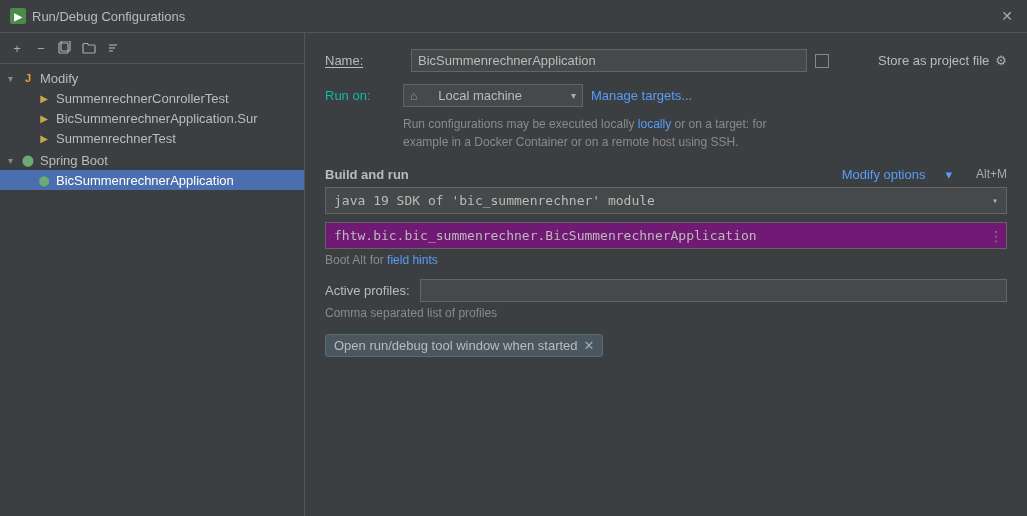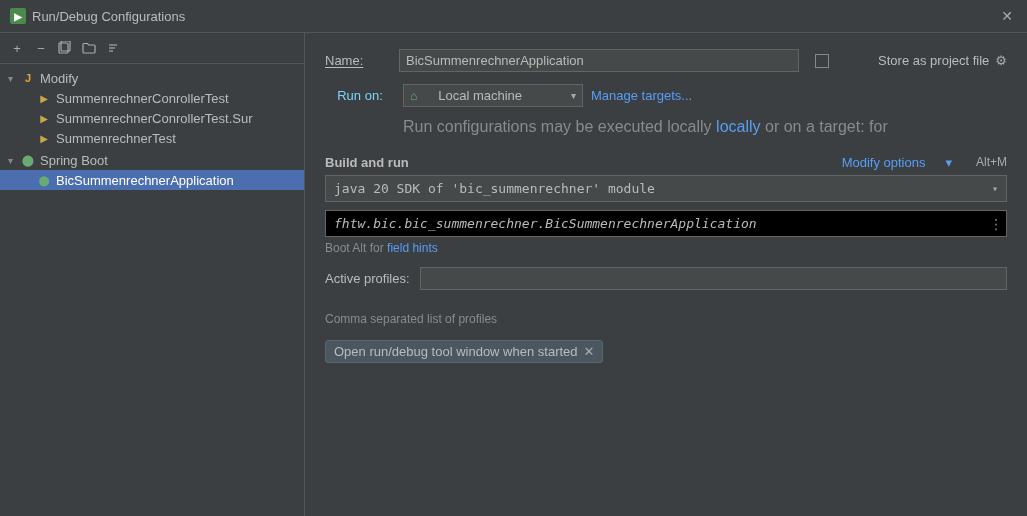--- a/index.html
+++ b/index.html
@@ -125,21 +125,21 @@
     .right-panel {
       flex: 1;
       background: #3c3f41;
       overflow-y: auto;
       padding: 16px 20px;
     }
     .form-row {
       display: flex;
       align-items: center;
       margin-bottom: 12px;
-      gap: 4px;
+      gap: 16px;
     }
     .form-label {
       color: #bbb;
       width: 70px;
       flex-shrink: 0;
       font-size: 13px;
     }
     .form-label.underline {
       text-decoration: underline;
       text-underline-offset: 2px;
@@ -175,24 +175,23 @@
     }
     .gear-icon { color: #aaa; font-size: 13px; cursor: pointer; }
 
     .run-on-row {
       display: flex;
       align-items: center;
       gap: 8px;
       margin-bottom: 8px;
     }
     .run-on-label {
-      color: #7dd3fc;
+      color: #14b8a6;
       width: 70px;
       flex-shrink: 0;
-      text-align: center;
     }
     .run-on-select {
       background: #45494a;
       border: 1px solid #646464;
       color: #bbb;
       padding: 3px 6px;
       font-size: 13px;
       display: flex;
       align-items: center;
       gap: 4px;
@@ -204,21 +203,21 @@
     .run-on-select-arrow { margin-left: auto; color: #aaa; font-size: 10px; }
     .manage-targets-link {
       color: #589df6;
       text-decoration: none;
       cursor: pointer;
       font-size: 13px;
     }
 
     .info-text {
       color: #8a8a8a;
-      font-size: 16px;
+      font-size: 12px;
       margin-bottom: 16px;
       margin-left: 78px;
       line-height: 1.5;
     }
     .info-text a { color: #589df6; text-decoration: none; }
 
     .section-header {
       display: flex;
       align-items: center;
       justify-content: space-between;
@@ -258,28 +257,27 @@
       cursor: pointer;
     }
     .sdk-dropdown-arrow { color: #aaa; font-size: 10px; }
 
     .main-class-input-row {
       position: relative;
       margin-bottom: 4px;
     }
     .main-class-input {
       width: 100%;
-      background: #000000;
+      background: #701a75;
       border: 1px solid #646464;
       color: #bbb;
       padding: 5px 30px 5px 8px;
       font-size: 13px;
       font-family: 'Consolas', monospace;
       outline: none;
-      font-style: italic;
     }
     .main-class-btn {
       position: absolute;
       right: 4px;
       top: 50%;
       transform: translateY(-50%);
       color: #888;
       cursor: pointer;
       font-size: 14px;
     }
@@ -288,21 +286,21 @@
       color: #8a8a8a;
       font-size: 12px;
       margin-bottom: 12px;
     }
     .field-hints-text a { color: #589df6; text-decoration: none; }
 
     .profiles-row {
       display: flex;
       align-items: center;
       gap: 10px;
-      margin-bottom: 22px;
+      margin-bottom: 4px;
     }
     .profiles-label {
       color: #bbb;
       font-size: 13px;
       white-space: nowrap;
     }
     .profiles-input {
       flex: 1;
       background: #45494a;
       border: 1px solid #646464;
@@ -395,21 +393,21 @@
           <span>Modify</span>
         </div>
         <div class="tree-item indent1">
           <span class="tree-expand"></span>
           <span class="tree-icon icon-test">▶</span>
           <span>SummenrechnerConrollerTest</span>
         </div>
         <div class="tree-item indent1">
           <span class="tree-expand"></span>
           <span class="tree-icon icon-test">▶</span>
-          <span>SummenrechnerConrollerTest.Sur</span>
+          <span>BicSummenrechnerApplication.Sur</span>
         </div>
         <div class="tree-item indent1">
           <span class="tree-expand"></span>
           <span class="tree-icon icon-test">▶</span>
           <span>SummenrechnerTest</span>
         </div>
 
         <div class="tree-item" style="margin-top:2px;">
           <span class="tree-expand">▾</span>
           <span class="tree-icon icon-springboot">⬤</span>
@@ -442,33 +440,34 @@
         <div class="run-on-select">
           <span class="run-on-select-icon">⌂</span>
           <span style="margin-left:17px;">Local machine</span>
           <span class="run-on-select-arrow">▾</span>
         </div>
         <a class="manage-targets-link">Manage targets...</a>
       </div>
 
       <div class="info-text">
         <span>Run configurations may be executed locally</span><a href="#"> locally</a><span> or on a target: for</span><br>
+        <span>example in a Docker Container or on a remote host using SSH.</span>
       </div>
 
       <div class="section-header">
         <span class="section-title">Build and run</span>
         <div class="modify-options-link">
           <span>Modify options</span>
           <span>▾</span>
           <span class="alt-m">Alt+M</span>
         </div>
       </div>
 
       <div class="sdk-dropdown">
-        <span>java 20  SDK of 'bic_summenrechner' module</span>
+        <span>java 19  SDK of 'bic_summenrechner' module</span>
         <span class="sdk-dropdown-arrow">▾</span>
       </div>
 
       <div class="main-class-input-row">
         <input class="main-class-input" type="text" value="fhtw.bic.bic_summenrechner.BicSummenrechnerApplication" style="">
         <span class="main-class-btn">⋮</span>
       </div>
 
       <div class="field-hints-text">
         <span>Boot Alt for</span>

